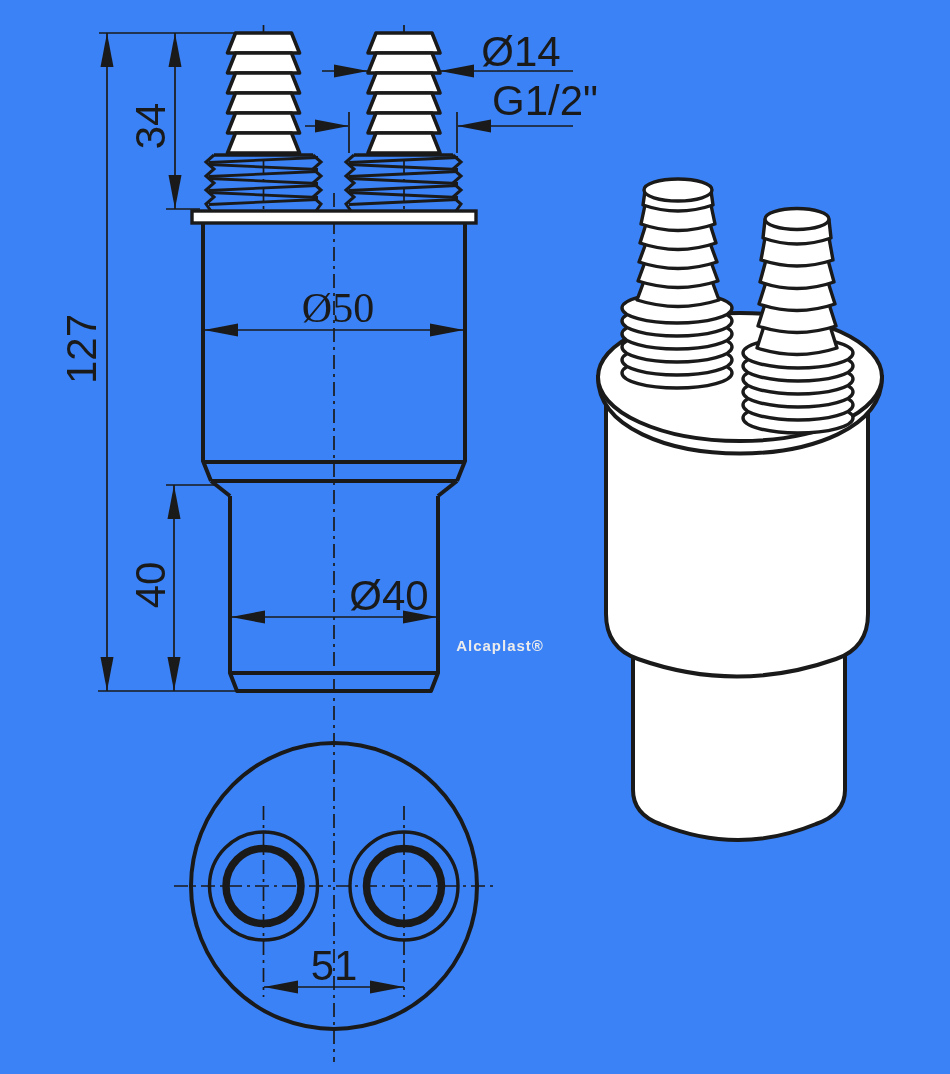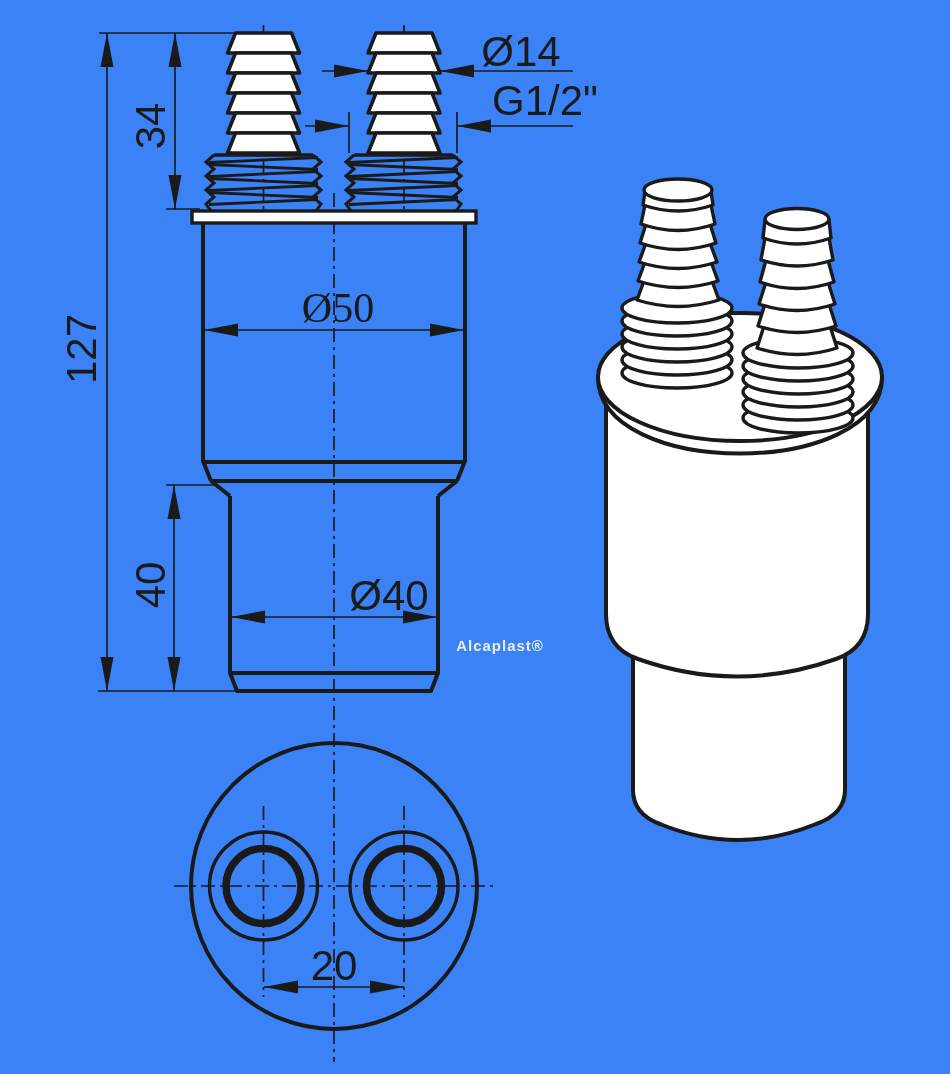--- a/index.html
+++ b/index.html
@@ -203,16 +203,16 @@
   <div class="dim-label vert" style="left:151px;top:126px;">34</div>
 
   <div class="dim-label vert" style="left:82px;top:349px;">127</div>
 
   <div class="dim-label" style="left:338px;top:308px;font-family:Liberation Serif, serif;">Ø50</div>
 
   <div class="dim-label vert" style="left:151px;top:585px;">40</div>
 
   <div class="dim-label" style="left:341px;top:596px;margin-left:48px;">Ø40</div>
 
-  <div class="dim-label" style="left:334px;top:966px;">20</div>
+  <div class="dim-label" style="left:334px;top:966px;">51</div>
 
   <div class="watermark" style="left:500px;top:645px;">Alcaplast®</div>
 </div>
 
 </body></html>

